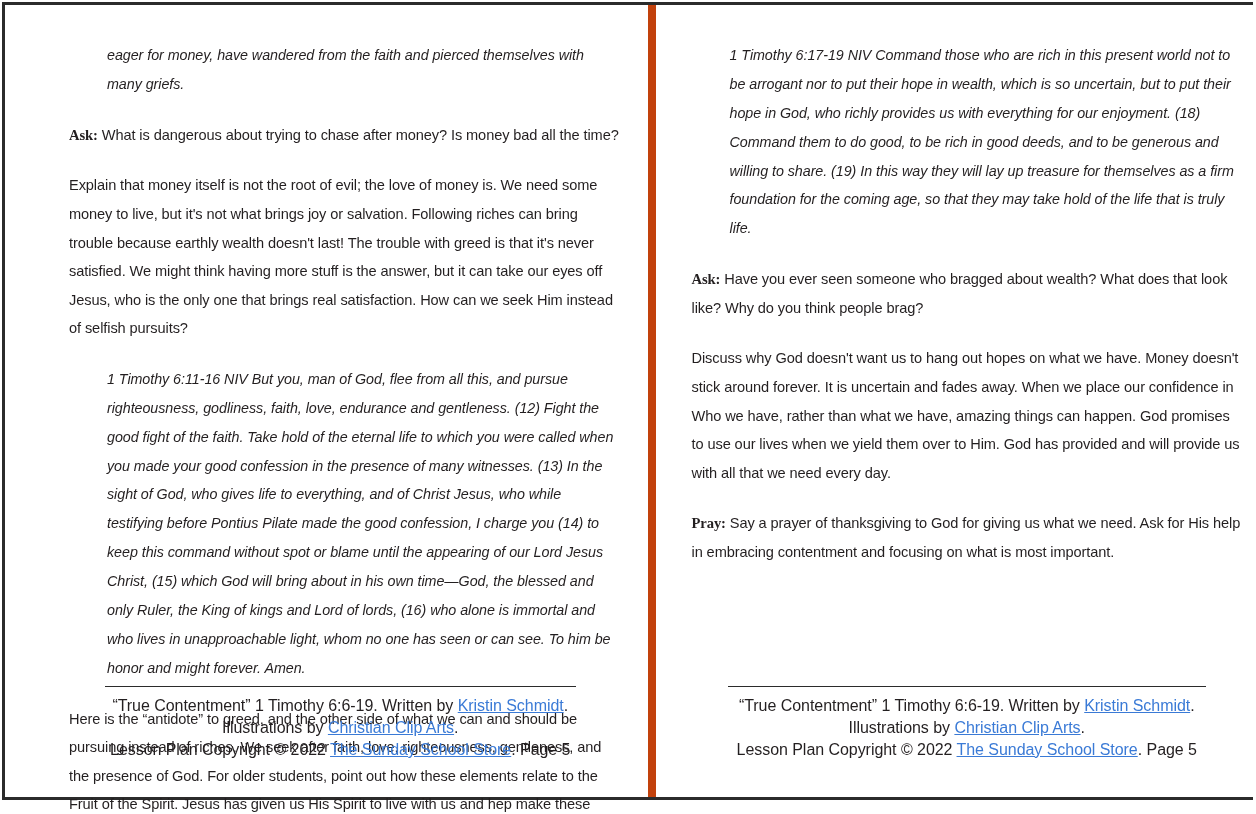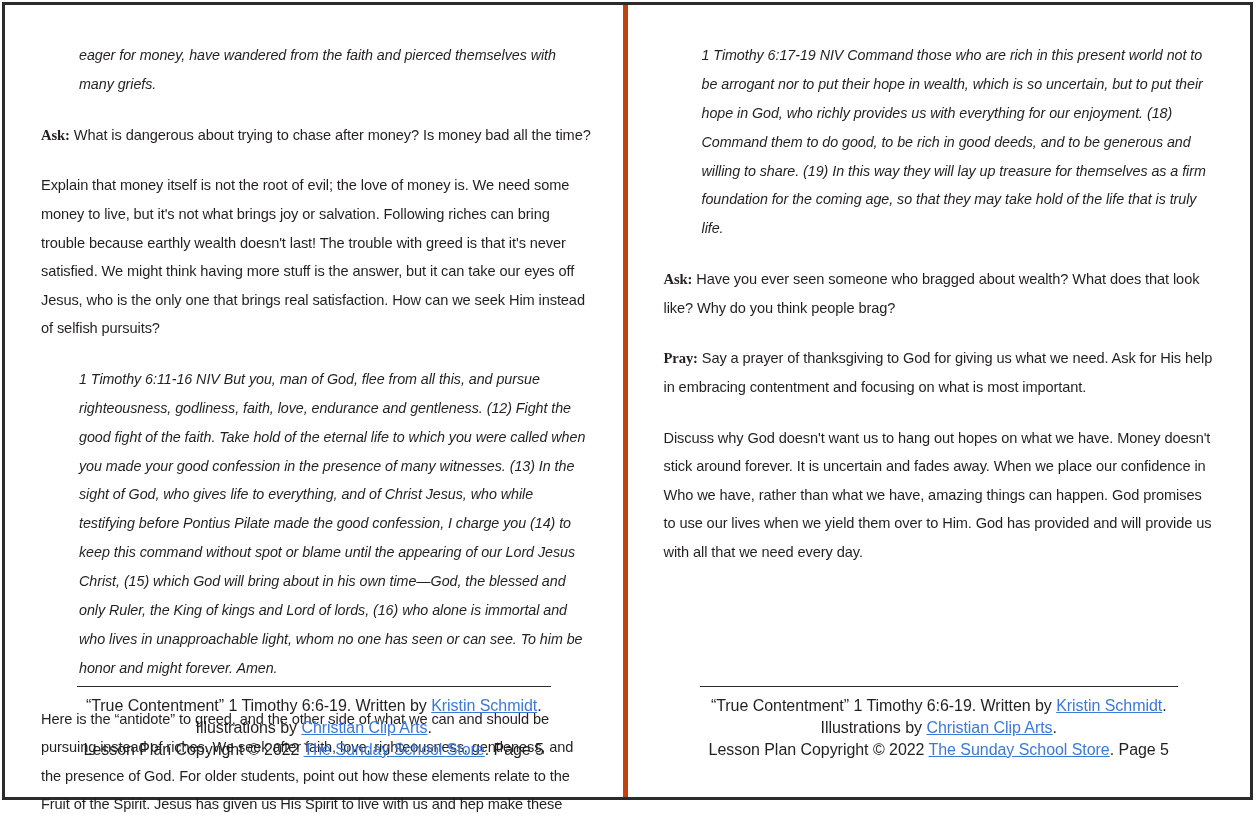--- a/index.html
+++ b/index.html
@@ -33,21 +33,22 @@
   }
   .page {
     position: relative;
     box-sizing: border-box;
     width: 50%;
     height: 100%;
     background: #ffffff;
     padding: 30px 36px 0 36px;
   }
   .page-left {
-    border-right: 5px solid #c2410c;
+    border-right: 8px solid #c2410c;
+    margin-left: 28px;
   }
   .page-inner {
     position: relative;
     width: 100%;
     height: 100%;
   }
   .content {
     padding-top: 6px;
   }
   p {
@@ -154,25 +155,25 @@
 
 
           <div class="scripture">
             <span class="ref">1 Timothy 6:17-19 NIV</span><span>  Command those who are rich in this present world not to be arrogant nor to put their hope in wealth, which is so uncertain, but to put their hope in God, who richly provides us with everything for our enjoyment. </span><span class="vnum"> (18) </span><span> Command them to do good, to be rich in good deeds, and to be generous and willing to share. </span><span class="vnum"> (19) </span><span> In this way they will lay up treasure for themselves as a firm foundation for the coming age, so that they may take hold of the life that is truly life.</span>
           </div>
 
           <p>
             <span class="lead-bold">Ask:</span><span> Have you ever seen someone who bragged about wealth? What does that look like? Why do you think people brag?</span>
           </p>
 
+          <p>Discuss why God doesn't want us to hang out hopes on what we have. Money doesn't stick around forever. It is uncertain and fades away. When we place our confidence in Who we have, rather than what we have, amazing things can happen. God promises to use our lives when we yield them over to Him. God has provided and will provide us with all that we need every day.</p>
+
           <p>
             <span class="lead-bold">Pray:</span><span> Say a prayer of thanksgiving to God for giving us what we need. Ask for His help in embracing contentment and focusing on what is most important.</span>
           </p>
-
-          <p>Discuss why God doesn't want us to hang out hopes on what we have. Money doesn't stick around forever. It is uncertain and fades away. When we place our confidence in Who we have, rather than what we have, amazing things can happen. God promises to use our lives when we yield them over to Him. God has provided and will provide us with all that we need every day.</p>
 
         </div>
 
         <div class="footer">
           <hr class="footer-rule">
           <div class="footer-line">
             <span>“True Contentment” 1 Timothy 6:6-19. Written by </span><a class="footer-link" href="#">Kristin Schmidt</a><span>. Illustrations by </span><a class="footer-link" href="#">Christian Clip Arts</a><span>.</span>
           </div>
           <div class="footer-line">
             <span>Lesson Plan Copyright © 2022 </span><a class="footer-link" href="#">The Sunday School Store</a><span>. Page 5</span>

